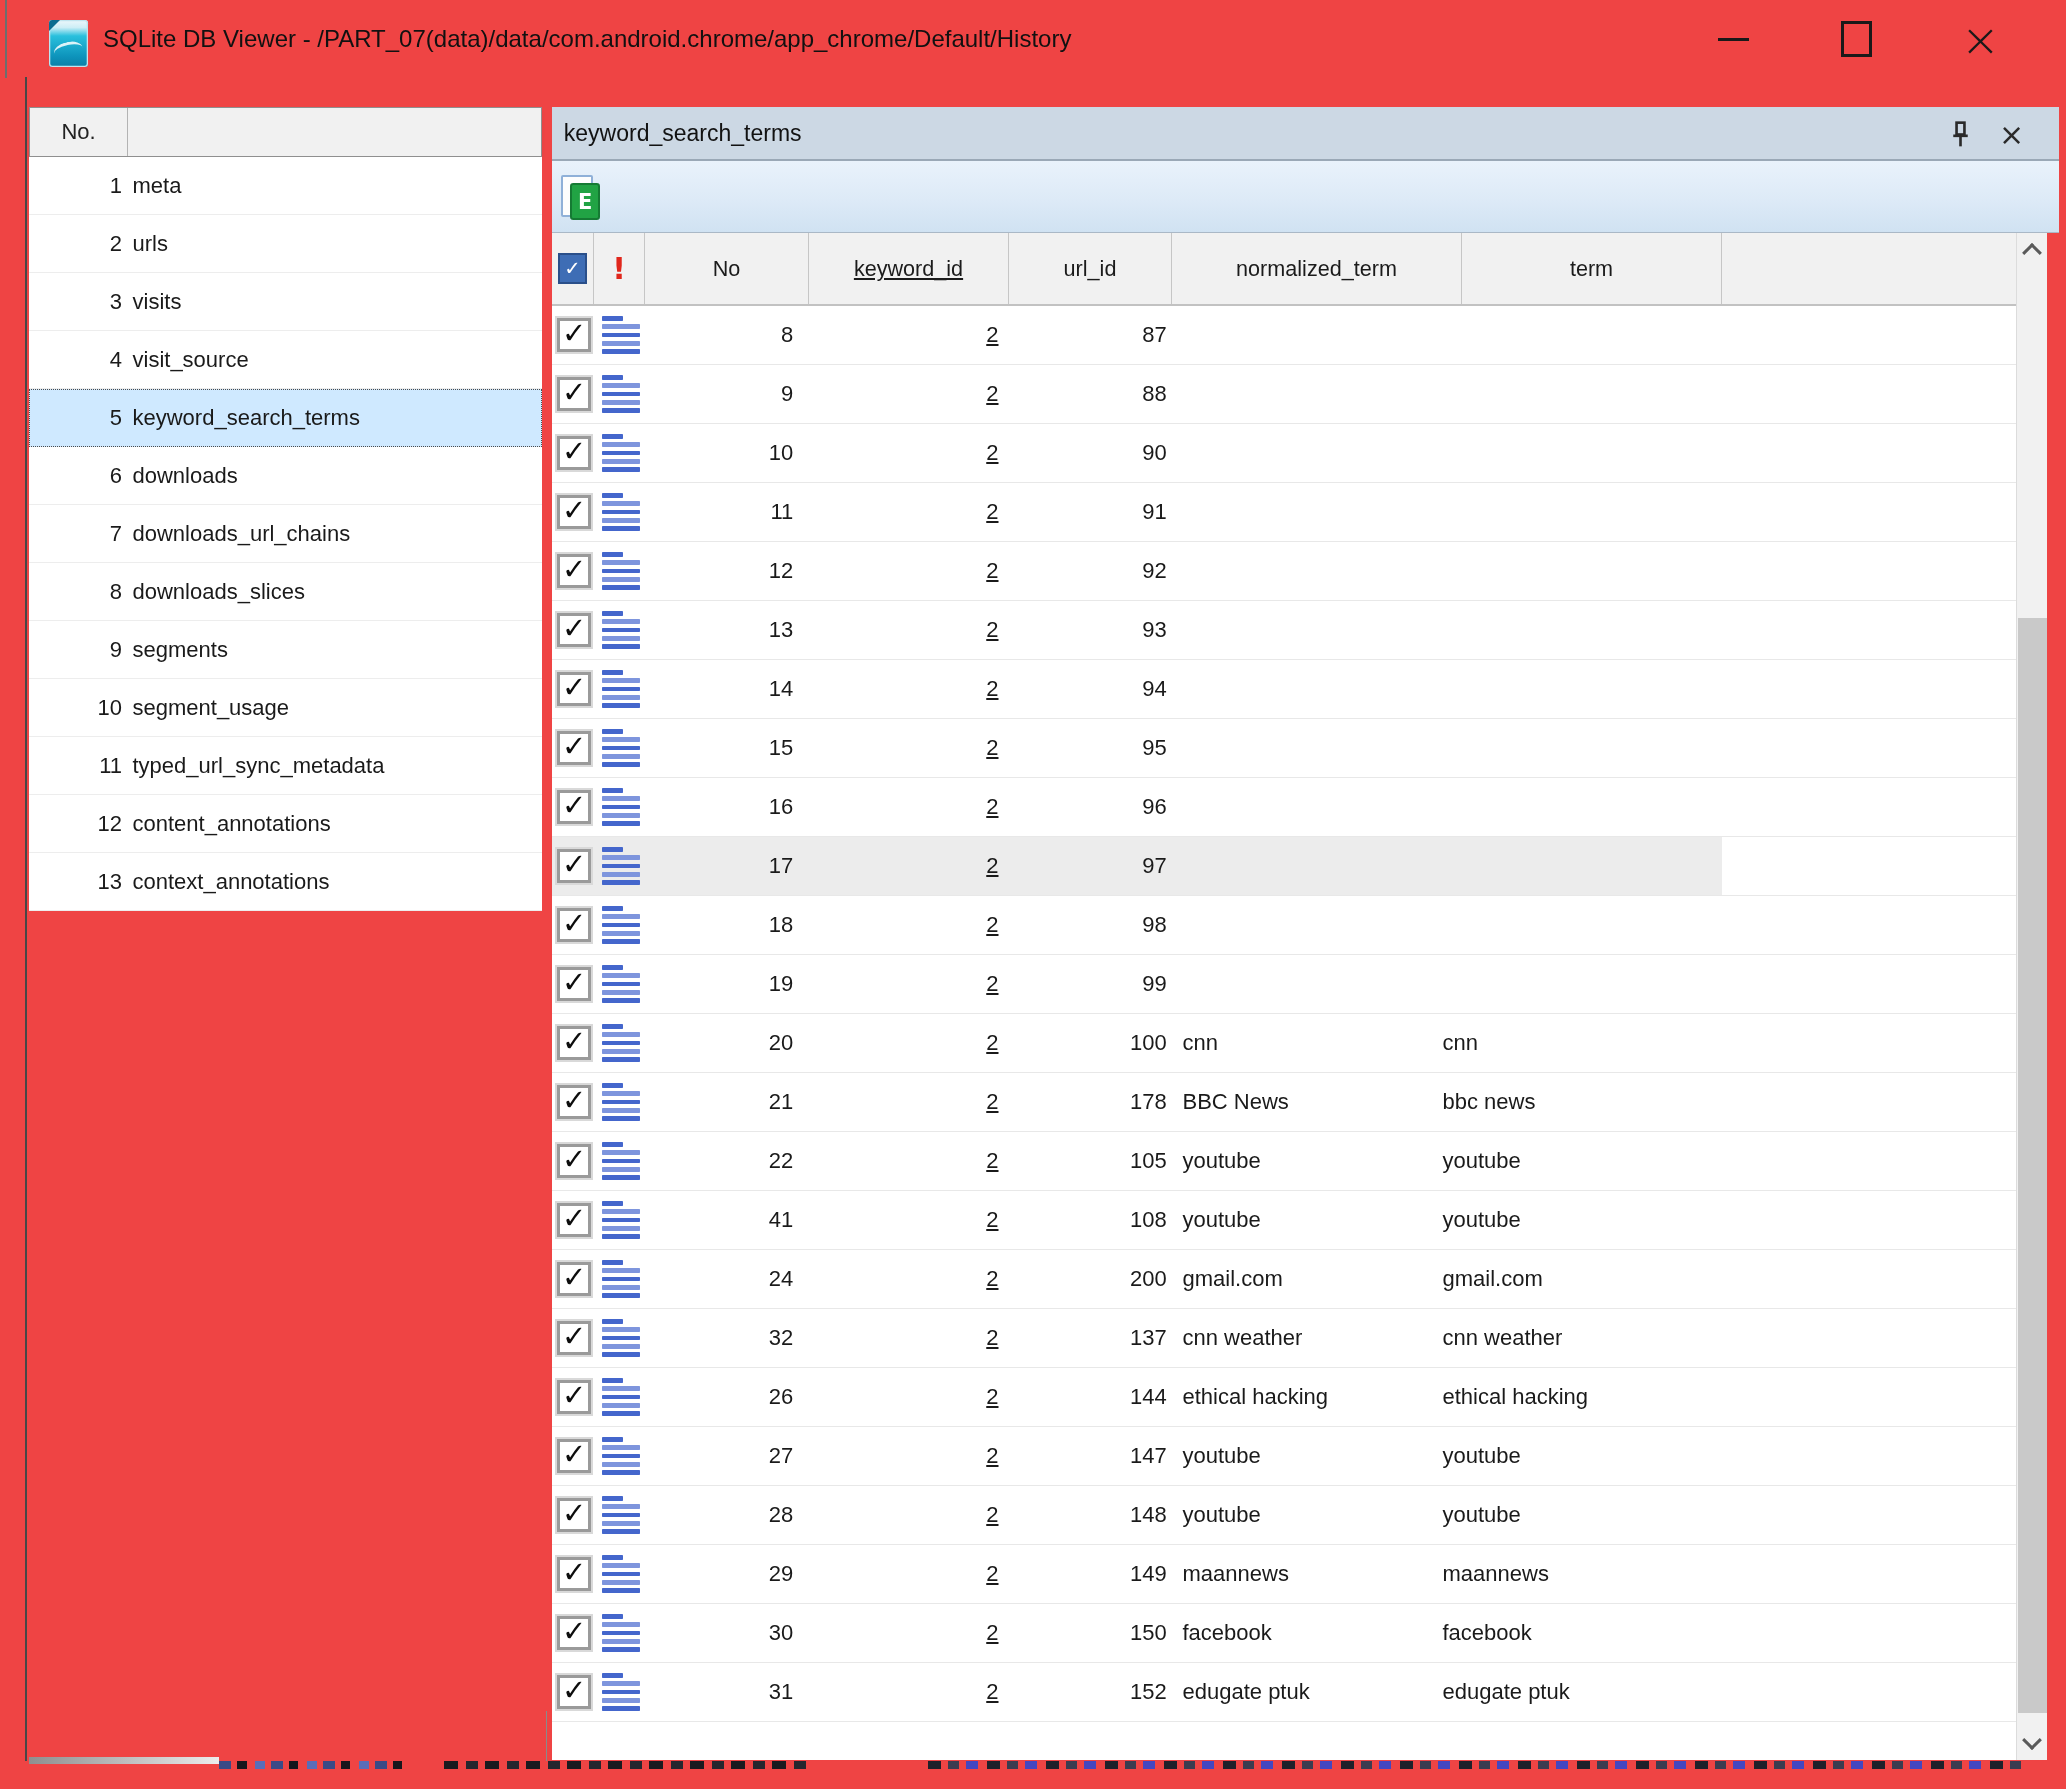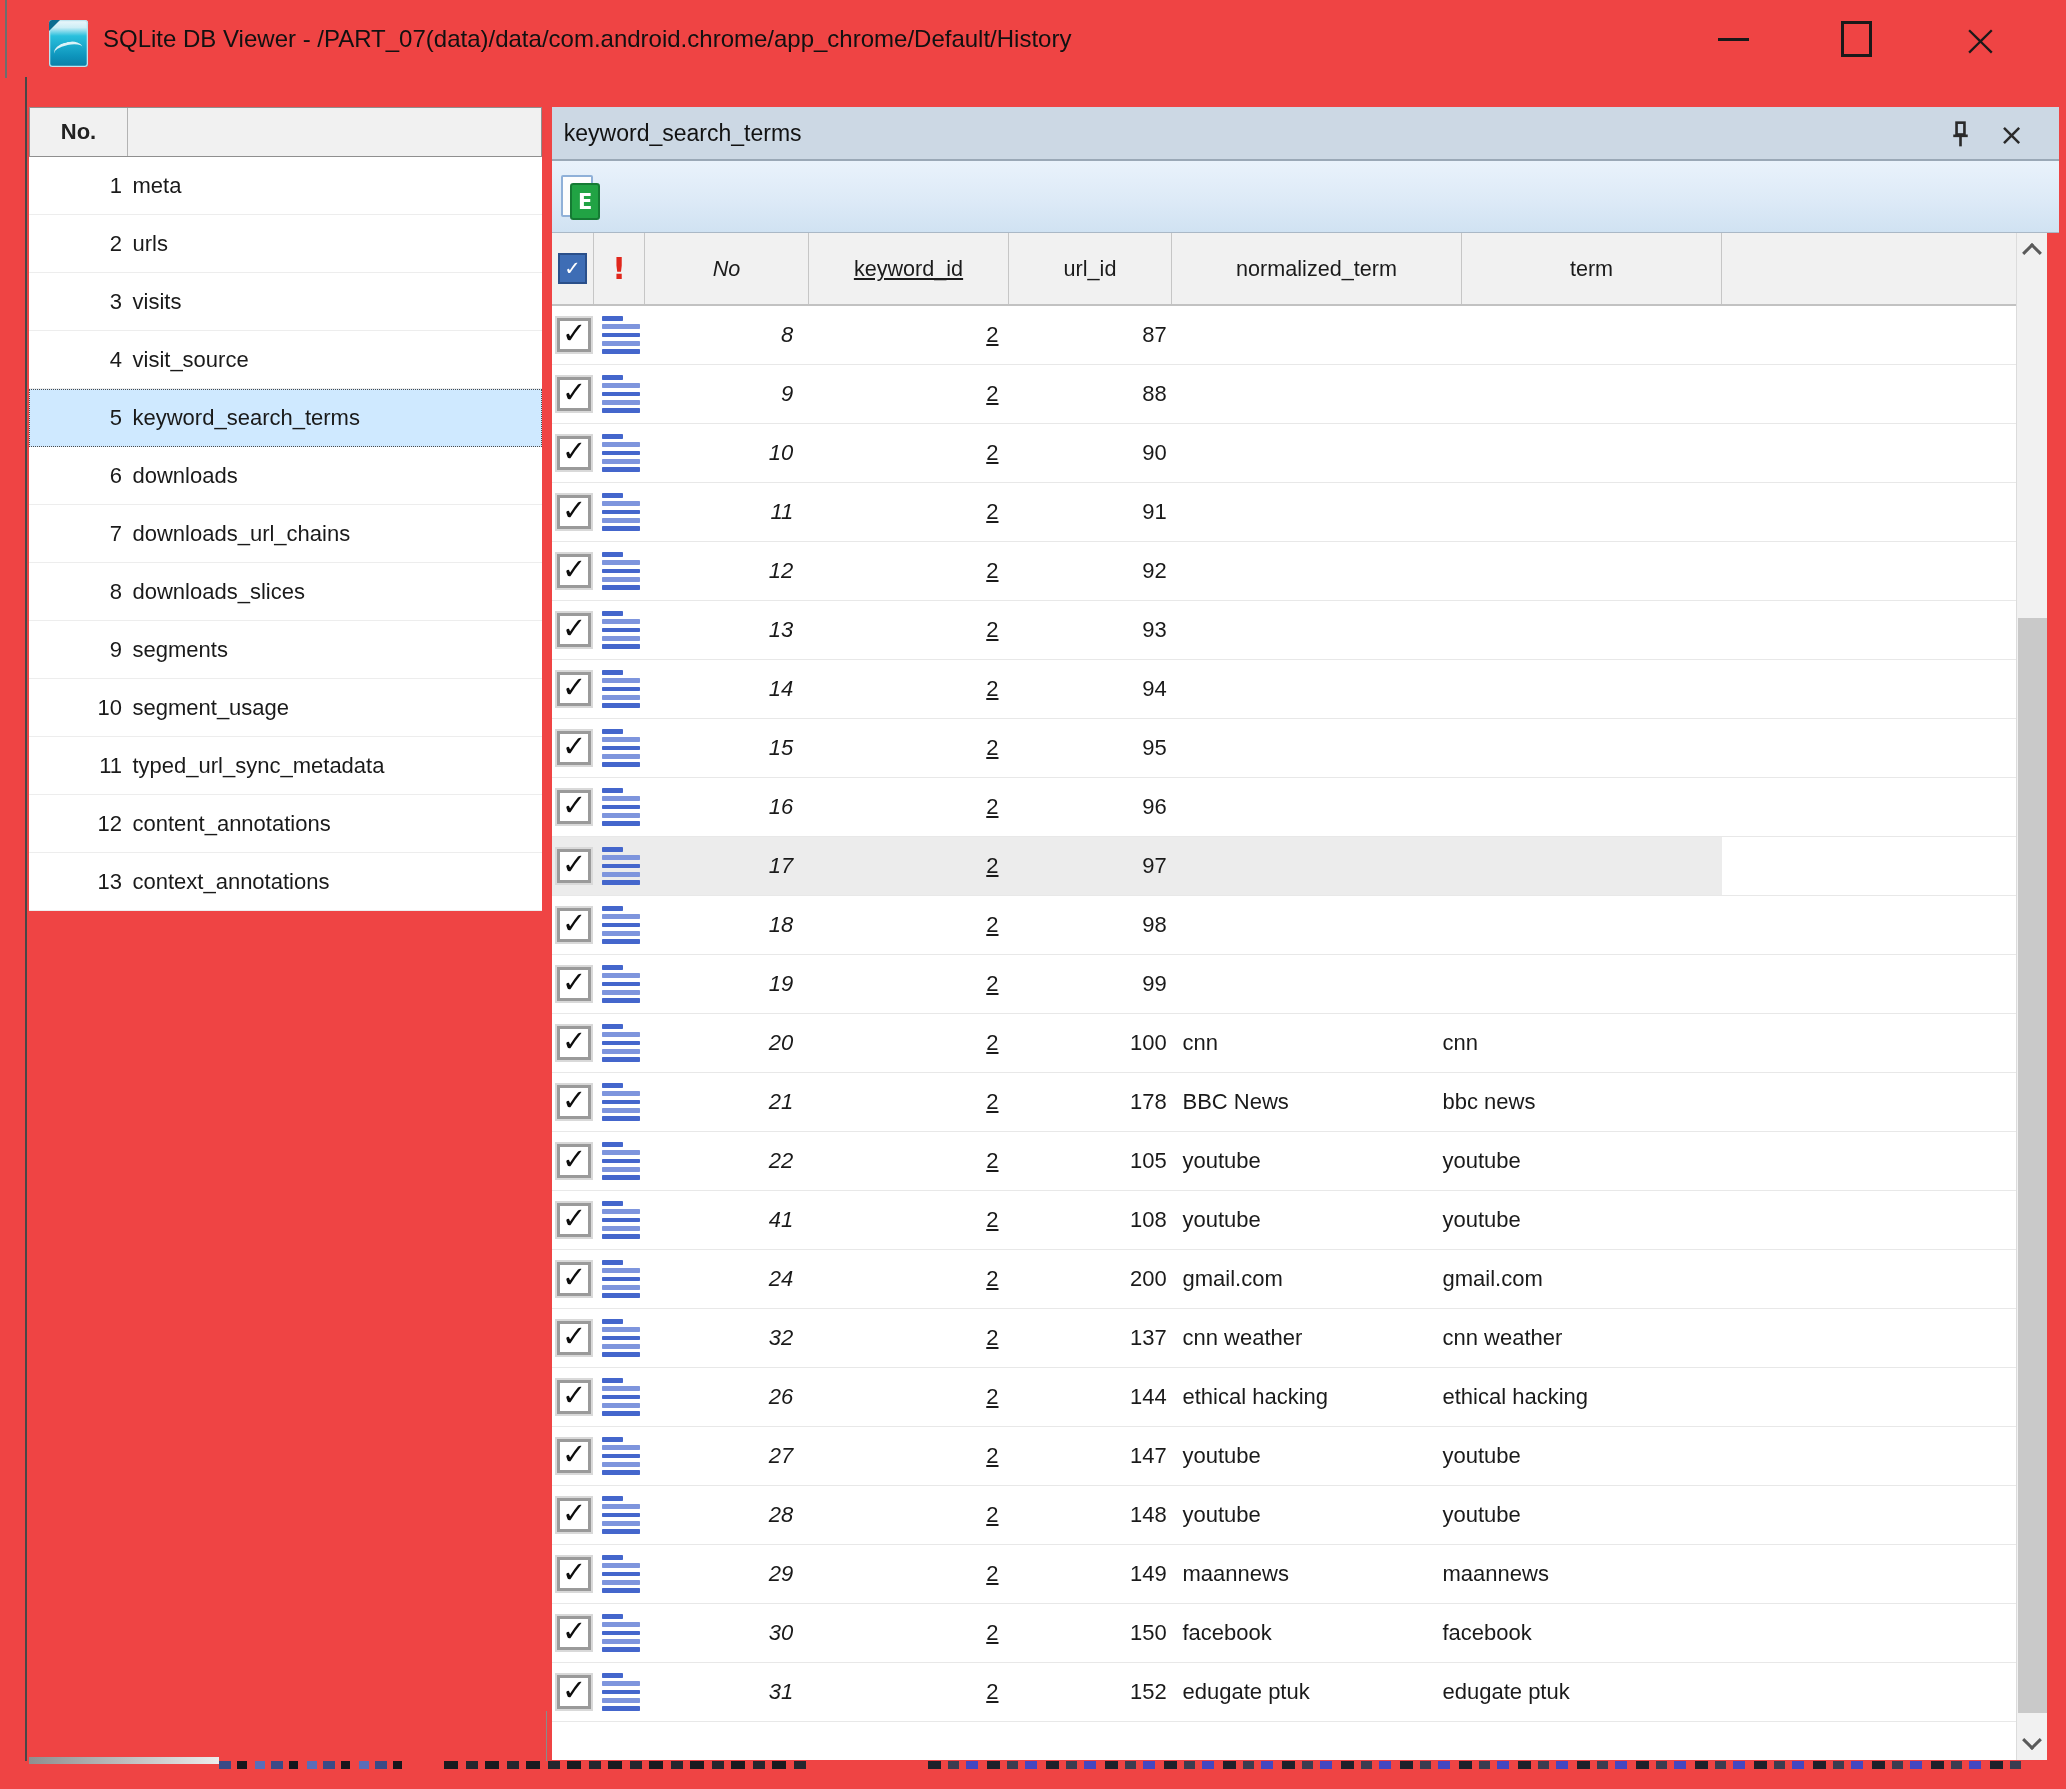--- a/index.html
+++ b/index.html
@@ -25,21 +25,21 @@
   .btn-close{left:1953px;}
   .min-glyph{display:block;width:31px;height:3.3px;background:#191919;}
   .max-glyph{display:block;width:25px;height:30px;border:3.3px solid #191919;}
   .close-glyph{font-family:"DejaVu Sans",sans-serif;font-size:47px;font-weight:300;color:#191919;line-height:55px;}
 
   
   .sidebar-header{left:29px;top:107px;width:513px;height:50px;display:flex;
     background:#f1f1f1;border:1.3px solid #8f8f8f;box-sizing:border-box;
     box-shadow:0 3.3px 2.6px -1.3px rgba(96,96,96,.5);font-size:22px;color:#222;}
   .sh-no{width:97px;display:flex;align-items:center;justify-content:center;
-    border-right:1.3px solid #b3b3b3;font-weight:bold;}
+    border-right:1.3px solid #b3b3b3;}
   .sh-name{flex:1;display:flex;align-items:center;justify-content:center;}
   .sidebar-list{left:29px;top:157px;width:513px;}
   .sidebar-item{display:flex;align-items:center;height:58px;box-sizing:border-box;
     border-bottom:1.3px solid #ededed;background:#fff;font-size:22px;cursor:default;}
   .sidebar-item .si-no{width:93px;text-align:right;}
   .sidebar-item .si-name{margin-left:10.5px;white-space:nowrap;}
   .sidebar-item.selected{background:var(--selection-blue,#cfe9ff);
     outline:1.3px dotted #4c4c4c;outline-offset:-1.3px;border-bottom-color:transparent;}
 
   
@@ -62,21 +62,21 @@
 
   
   .grid{left:552px;top:233px;width:1464px;height:1527px;background:#fff;overflow:hidden;}
   .grid-header{display:flex;height:73px;box-sizing:border-box;background:#f1f1f1;
     border-bottom:2px solid #c2c2c2;font-size:21.6px;color:#1b1b1b;}
   .hc{display:flex;align-items:center;justify-content:center;box-sizing:border-box;
     border-right:1.3px solid #c6c6c6;}
   .hc.last{border-right:none;}
   .c-check{width:42px;}
   .c-warn{width:51px;}
-  .c-no{width:164px;font-style:italic;}
+  .c-no{width:164px;}
   .c-kid{width:200px;text-decoration:underline;}
   .c-uid{width:163px;}
   .c-term{width:260px;}
   .c-norm{width:290px;}
   .c-rest{flex:1;}
   .hdr-checkbox{width:29px;height:31px;background:var(--checkbox-blue,#3e6db5);
     border:2px solid #2a4f8a;box-sizing:border-box;display:flex;align-items:center;justify-content:center;}
   .hdr-checkbox .glyph{color:#fff;font-size:19.6px;font-weight:bold;}
   .warn{color:var(--warn-red,#e0271c);font-size:30px;font-weight:bold;}
 

